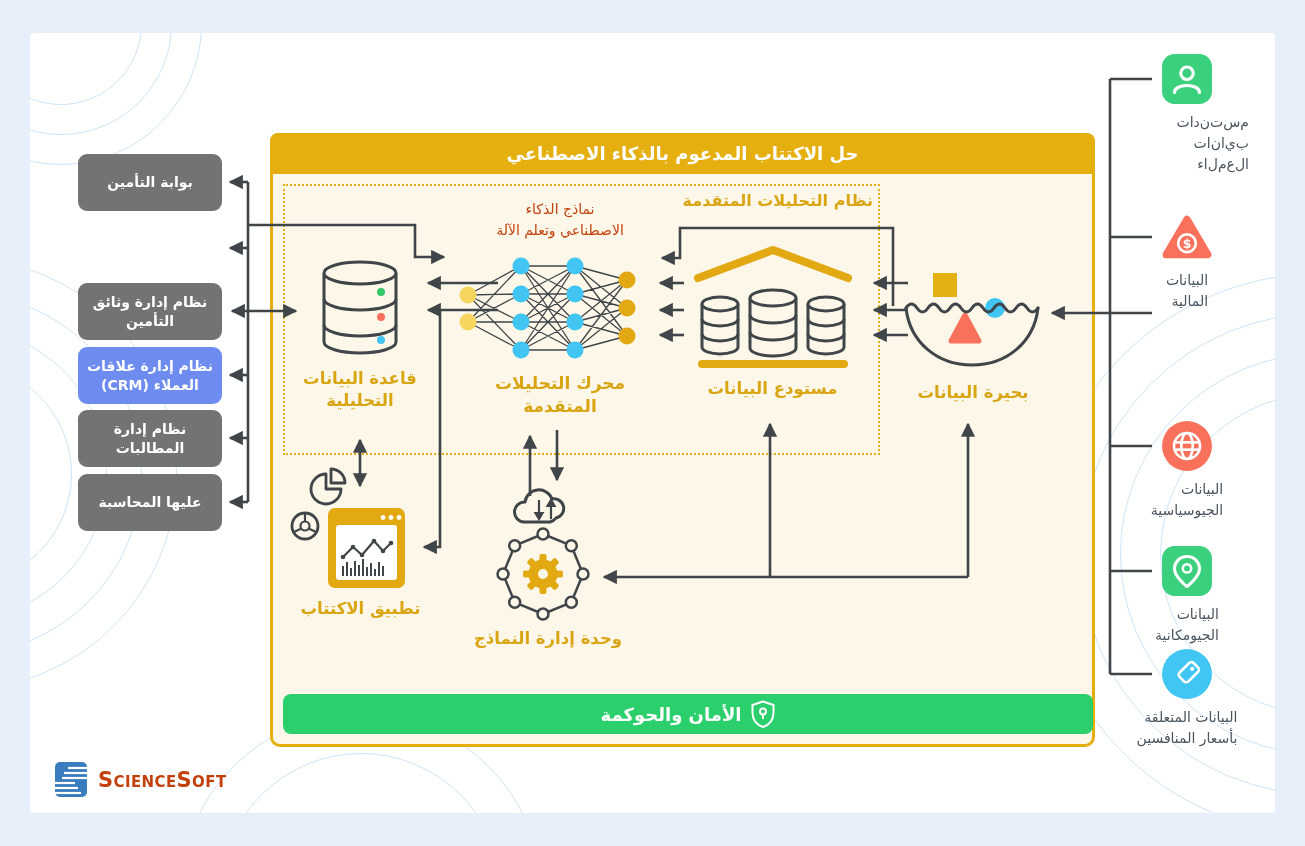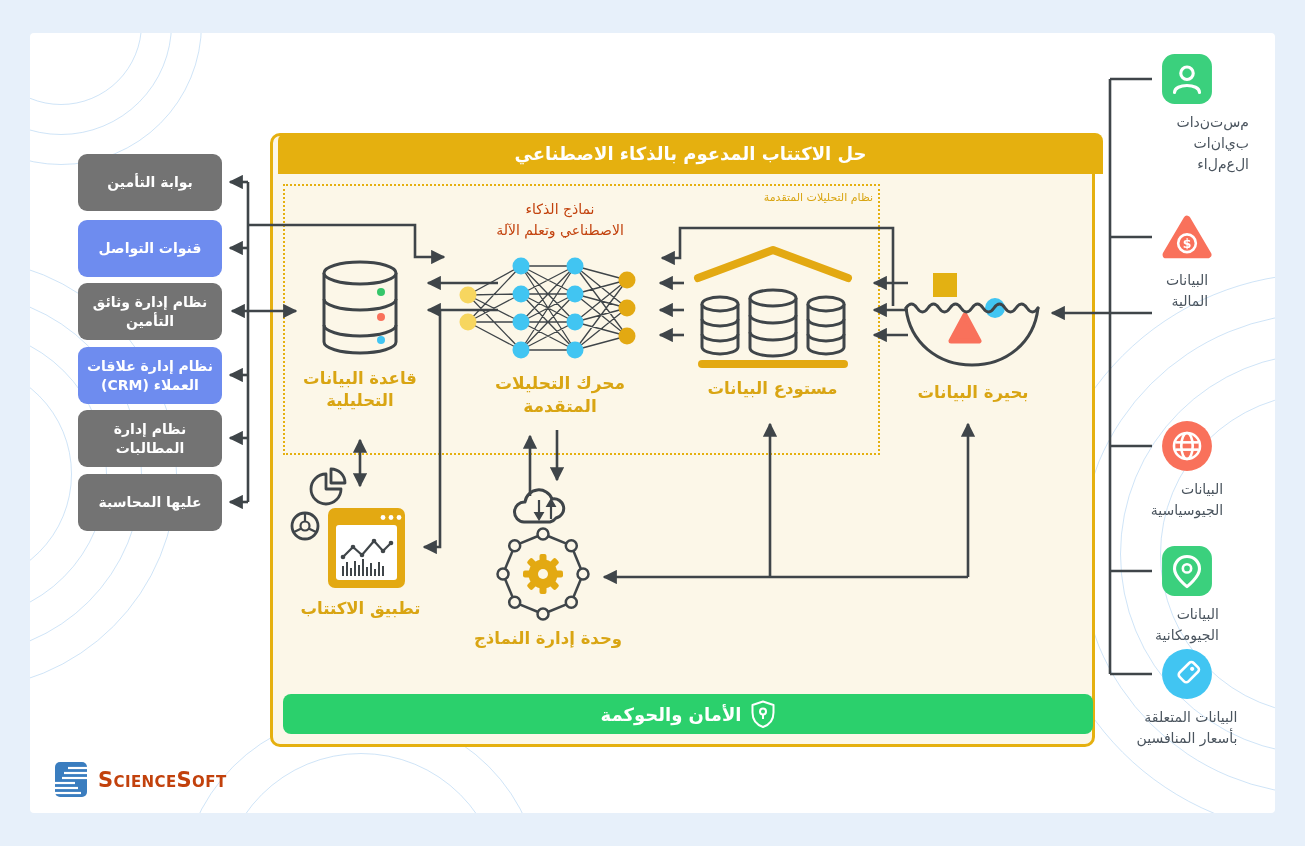--- a/index.html
+++ b/index.html
@@ -5,21 +5,21 @@
   html,body{margin:0;padding:0;}
   .stage{position:relative;width:1305px;height:846px;background:#E7F0FA;overflow:hidden;
          font-family:"DejaVu Sans",sans-serif;-webkit-font-smoothing:antialiased;}
   .card{position:absolute;left:30px;top:33px;width:1245px;height:780px;background:#ffffff;
         border-radius:4px;overflow:hidden;}
   .arc{position:absolute;border:1.5px solid rgba(168,205,240,.55);border-radius:50%;}
   
   .mainbox{position:absolute;left:270px;top:133px;width:825px;height:614px;background:#FCF7E8;
            border:3px solid #E5B00F;border-radius:10px;box-sizing:border-box;}
   .titlebar{position:absolute;left:270px;top:133px;width:825px;height:41px;background:#E5B00F;
-            border-radius:8px 8px 0 0;display:flex;align-items:center;justify-content:center;margin-left:8px;}
+            border-radius:8px 8px 0 0;display:flex;align-items:center;justify-content:center;}
   .titlebar span{color:#fff;font-weight:bold;font-size:18px;direction:rtl;}
   .dottedbox{position:absolute;left:283px;top:184px;width:597px;height:271px;
              border:2px dotted #E5B00F;box-sizing:border-box;}
   .greenbar{position:absolute;left:283px;top:694px;width:810px;height:40px;background:#2BD06C;
             border-radius:8px;display:flex;align-items:center;justify-content:center;gap:10px;direction:rtl;}
   .greenbar span{color:#fff;font-weight:bold;font-size:18px;}
   
   .sysbox{position:absolute;left:78px;width:144px;height:57px;border-radius:9px;display:flex;
           align-items:center;justify-content:center;text-align:center;color:#fff;font-weight:bold;
           font-size:14px;line-height:1.3;direction:rtl;padding:2px 8px;box-sizing:border-box;}
@@ -30,21 +30,21 @@
           align-items:center;gap:7px;}
   .src-label{color:#4A545E;font-size:14px;line-height:1.5;text-align:right;direction:rtl;
              white-space:pre-line;}
   .mojibake{direction:ltr;unicode-bidi:bidi-override;}
   
   .glabel{position:absolute;color:#D9A513;font-weight:bold;font-size:16.5px;line-height:1.35;
           text-align:center;direction:rtl;white-space:pre-line;}
   .caption{position:absolute;color:#c2410c;font-size:14px;line-height:1.5;text-align:center;
            direction:rtl;white-space:pre-line;}
   .analytics-label{position:absolute;left:648px;top:191px;width:225px;text-align:right;
-                   color:#D9A513;font-weight:normal;font-size:11px;direction:rtl;}
+                   color:#D9A513;font-weight:bold;font-size:16px;direction:rtl;}
   .abs{position:absolute;}
   svg{display:block;}
   #wires{position:absolute;left:0;top:0;pointer-events:none;}
   
   .logo{position:absolute;left:55px;top:762px;display:flex;align-items:center;gap:9px;}
   .logo-text{color:#c2410c;font-weight:bold;font-size:21px;font-variant:small-caps;
              letter-spacing:.4px;}
 </style>
 </head>
 <body>
@@ -123,23 +123,20 @@
       <path d="M1152 674 H1110"></path>
 
       <path d="M770 577 V424" marker-end="url(#ah)"></path>
       <path d="M968 577 V424" marker-end="url(#ah)"></path>
       <path d="M968 577 H604" marker-end="url(#ah)"></path>
     </g>
   </svg>
 
   <div class="sysbox tone-light" style="top:154px;">
       <span>بوابة التأمين</span>
-    </div>
-  <div class="sysbox tone-dark" style="top:220px;">
-      <span>قنوات التواصل</span>
     </div>
   <div class="sysbox tone-light" style="top:283px;">
       <span>نظام إدارة وثائق التأمين</span>
     </div>
   <div class="sysbox tone-dark" style="top:347px;">
       <span>نظام إدارة علاقات العملاء (CRM)</span>
     </div>
   <div class="sysbox tone-light" style="top:410px;">
       <span>نظام إدارة المطالبات</span>
     </div>

